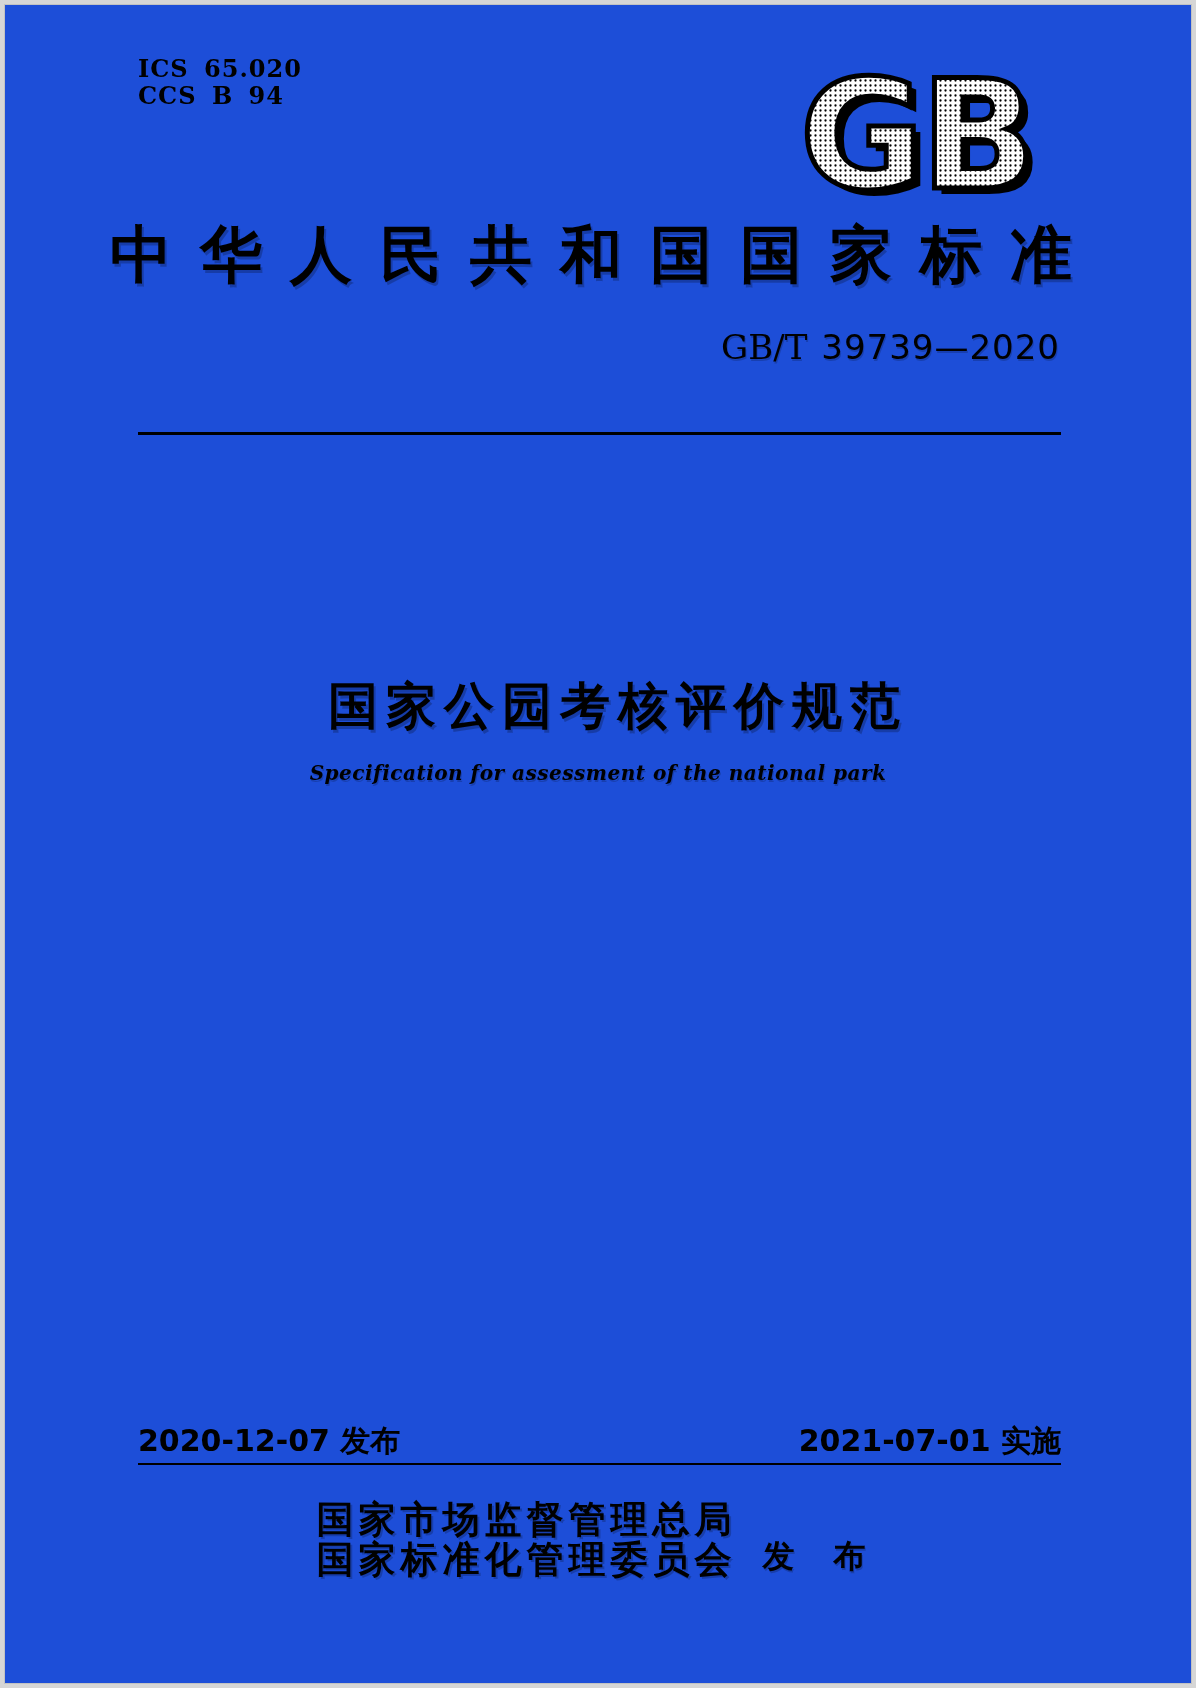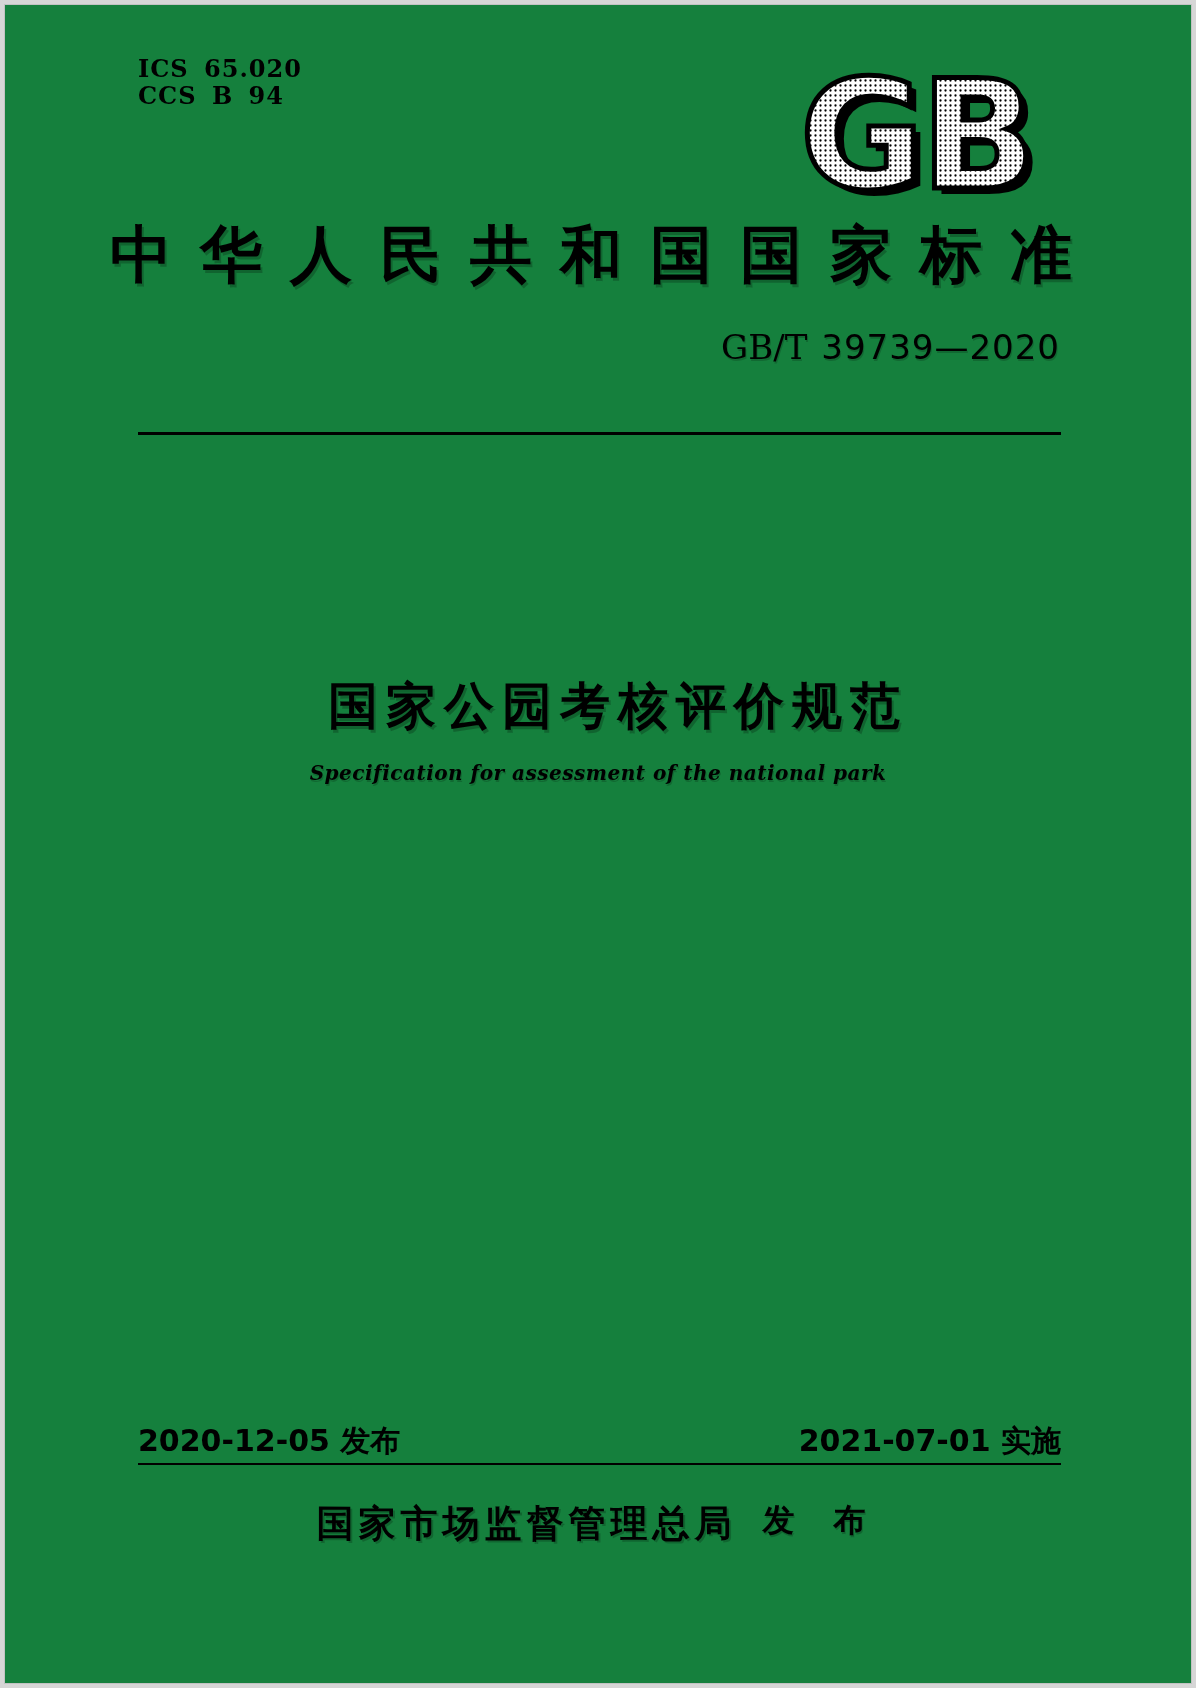--- a/index.html
+++ b/index.html
@@ -12,21 +12,21 @@
     height: 1688px;
     font-family: "DejaVu Sans", sans-serif;
     color: #000;
   }
   .page {
     position: relative;
     box-sizing: border-box;
     width: 1188px;
     height: 1680px;
     margin: 4px;
-    background: #15803d;
+    background: #1d4ed8;
     border: 1px solid #c2c2c2;
     overflow: hidden;
   }
 
   
   .codes {
     position: absolute;
     left: 133px;
     top: 50px;
     font-family: "DejaVu Serif", "Liberation Serif", serif;
@@ -198,26 +198,27 @@
     <span class="prefix">GB/T</span><span class="code">39739—2020</span>
   </div>
 
   <div class="rule rule-top"></div>
 
   <h2 class="title-zh">国家公园考核评价规范</h2>
 
   <h3 class="title-en">Specification for assessment of the national park</h3>
 
   <div class="dates">
-    <span>2020-12-05 发布</span>
+    <span>2020-12-07 发布</span>
     <span>2021-07-01 实施</span>
   </div>
 
   <div class="rule rule-bottom"></div>
 
   <div class="publisher">
     <div class="lines">
       <div>国家市场监督管理总局</div>
+      <div>国家标准化管理委员会</div>
     </div>
     <span class="publish-label">发 布</span>
   </div>
 
 </div>
 
 </body></html>

